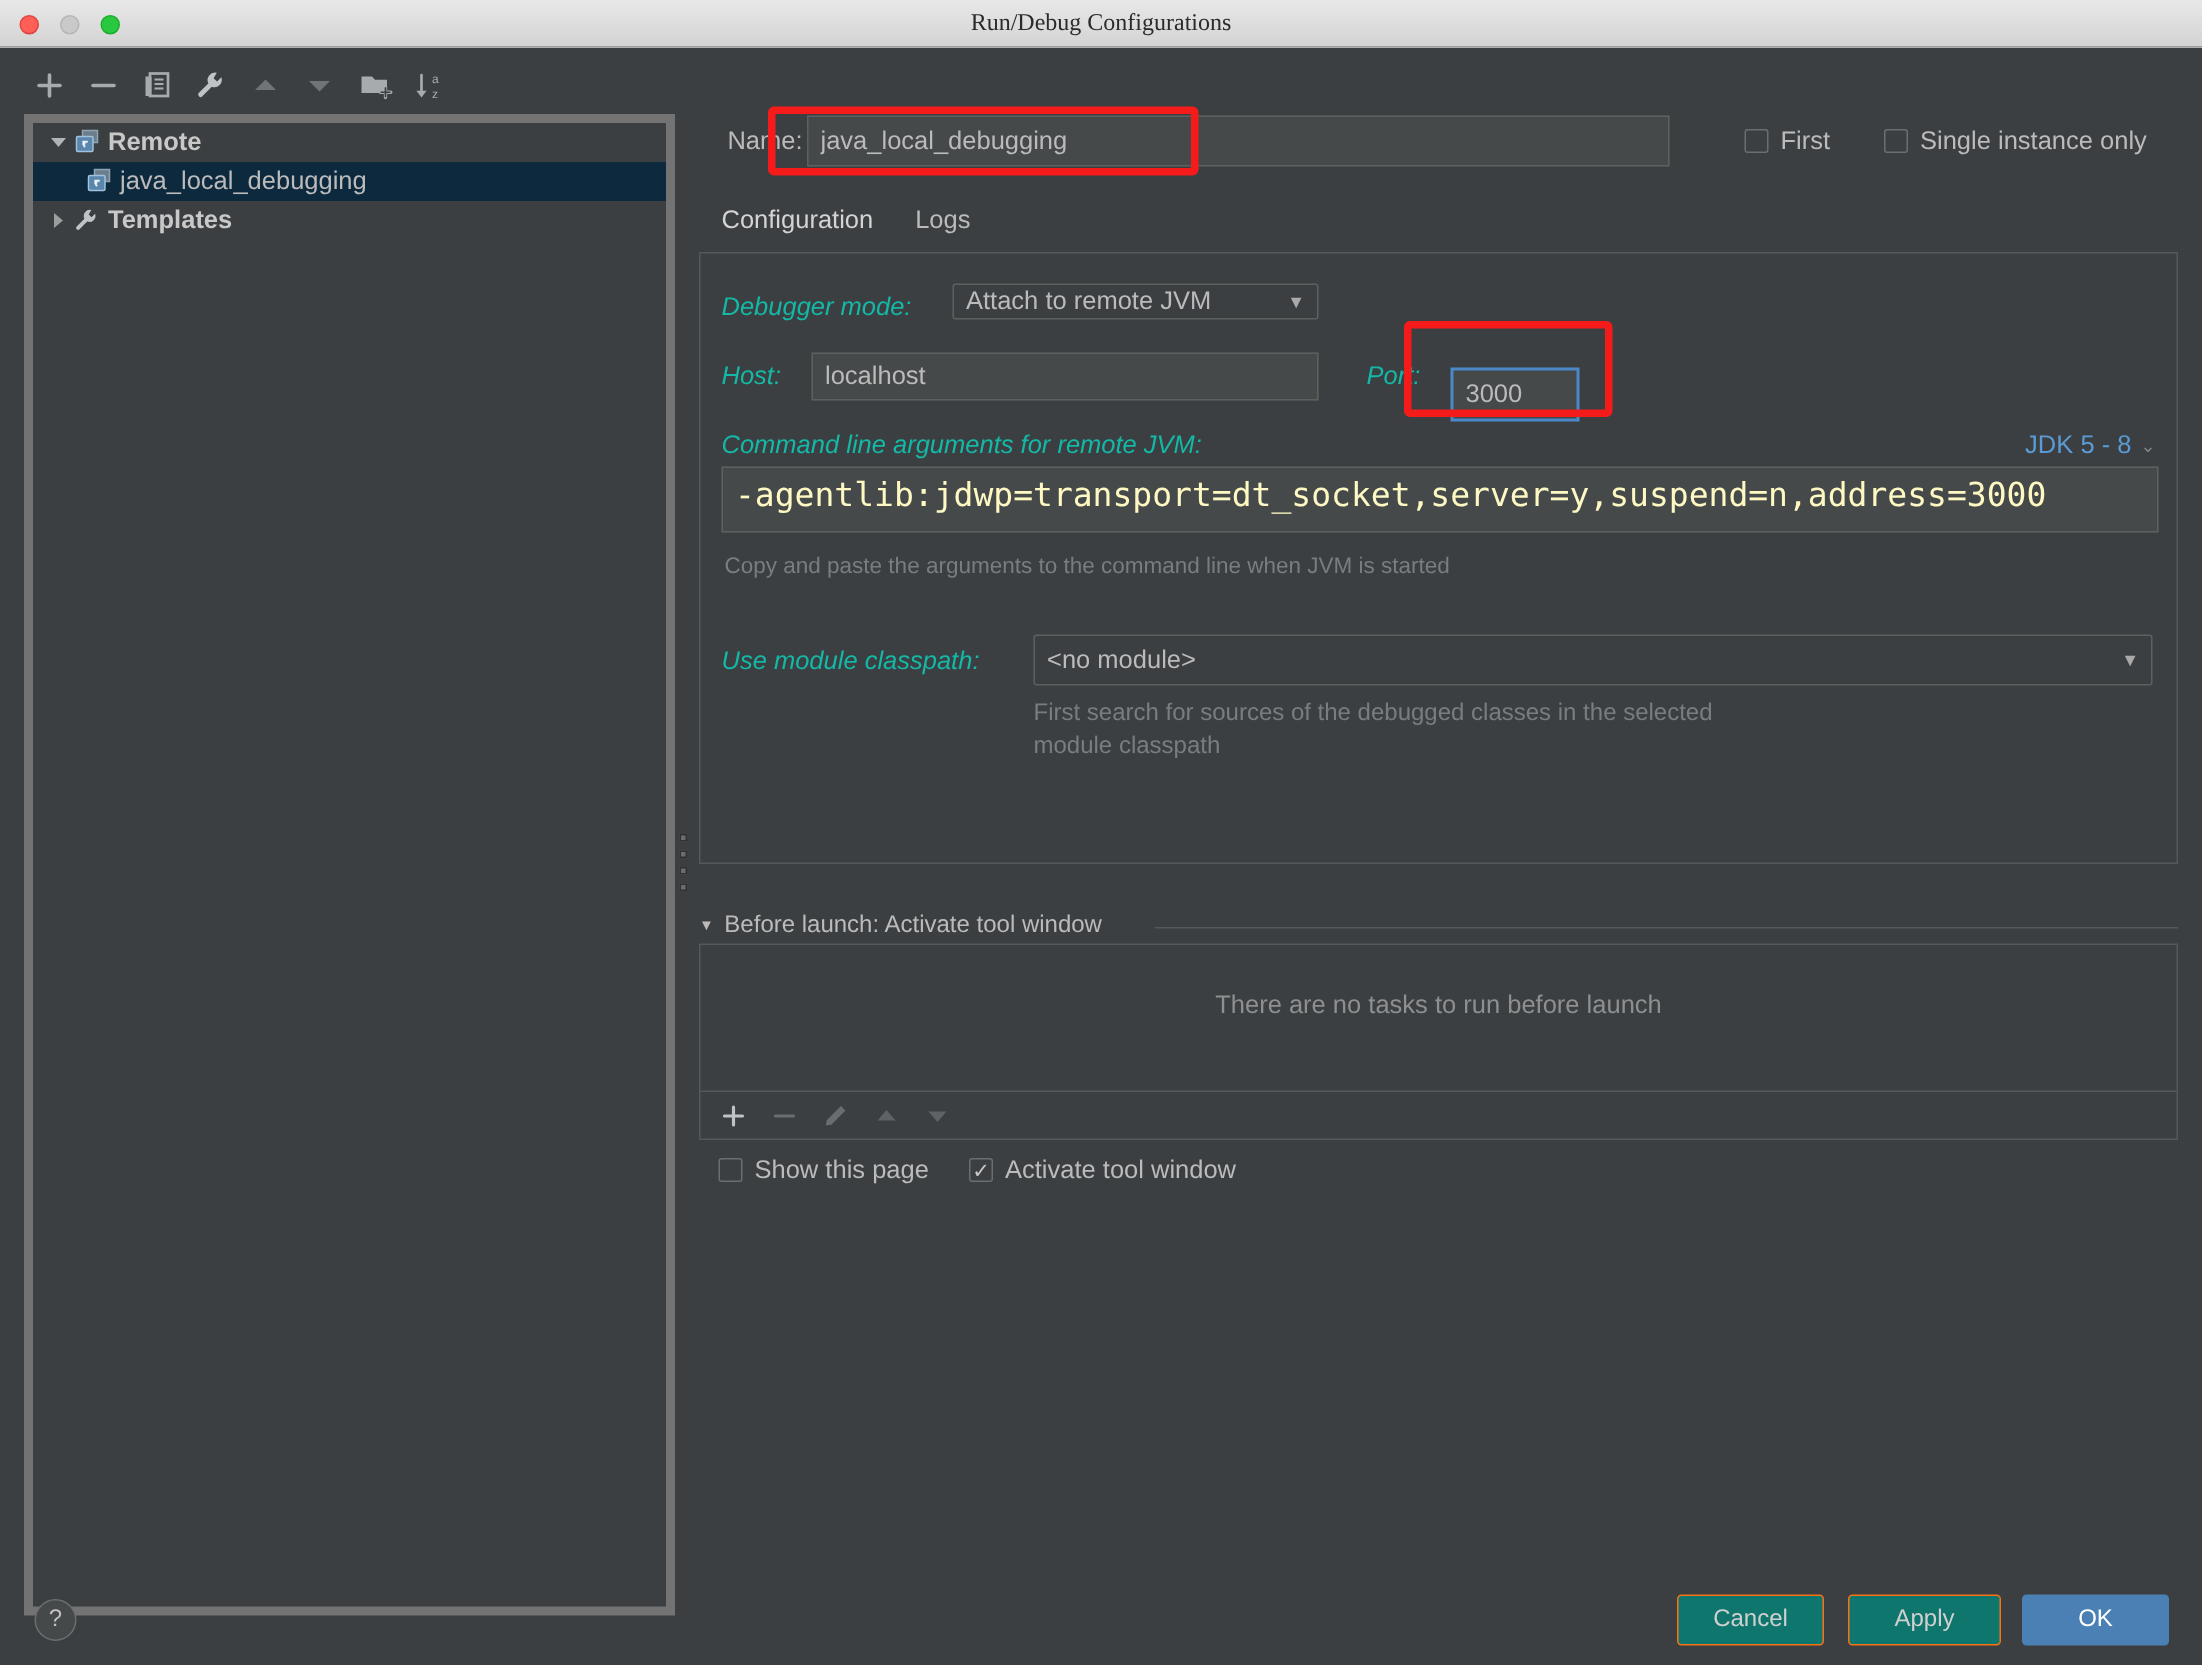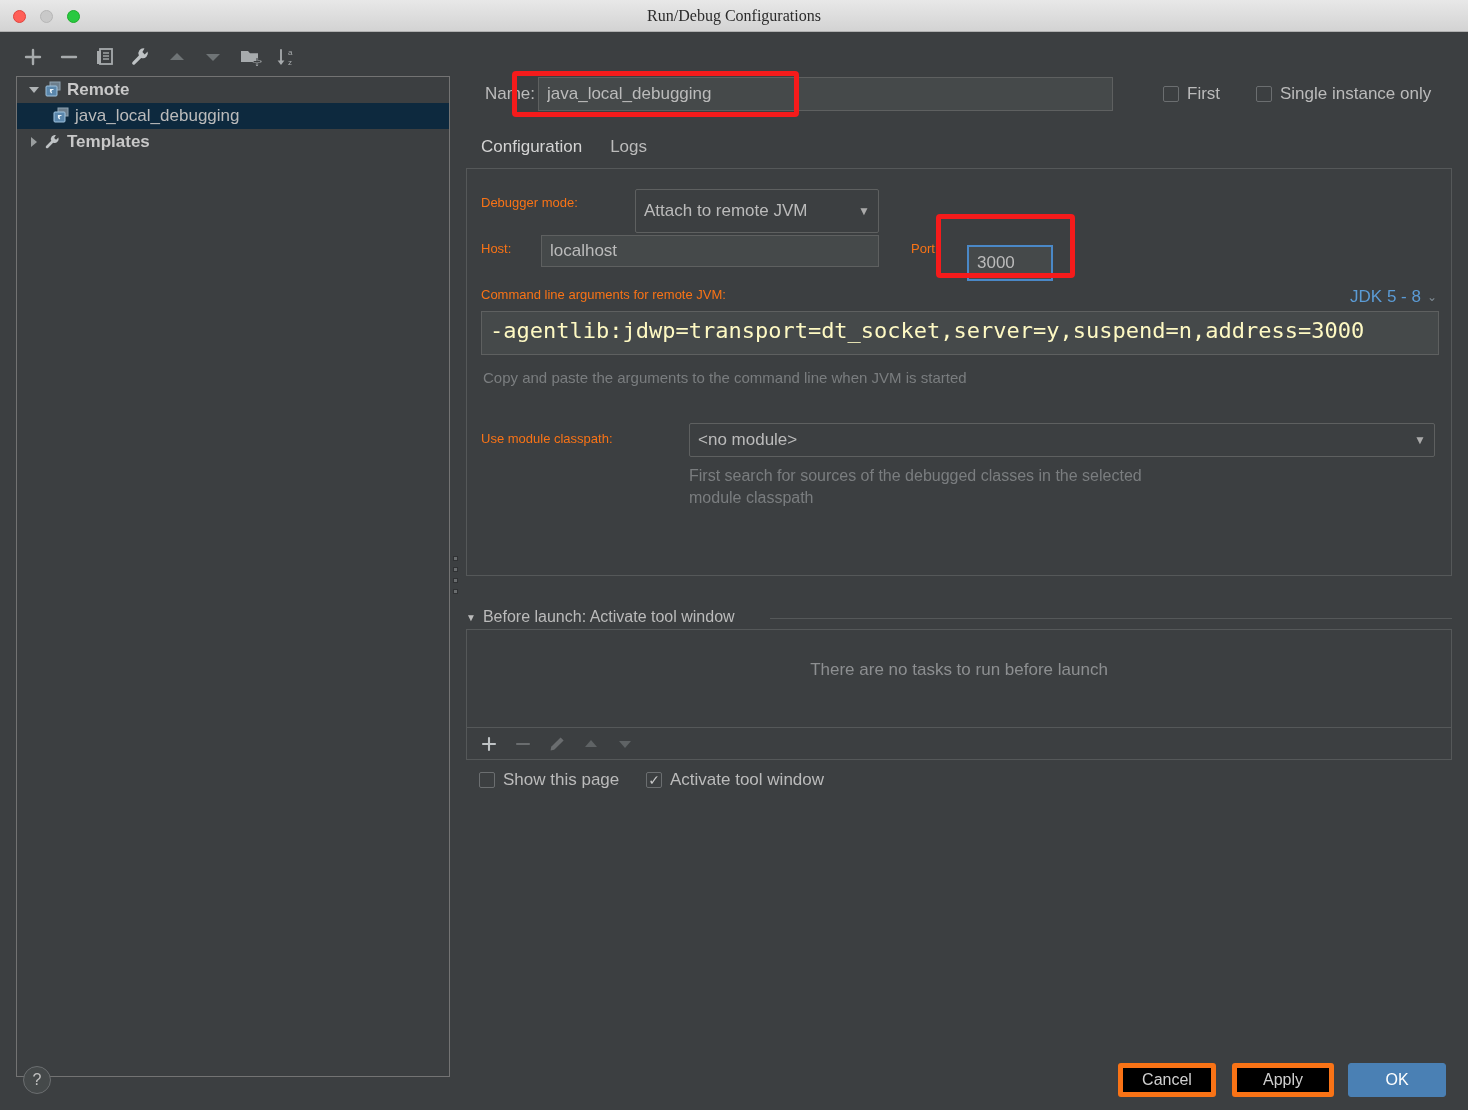--- a/index.html
+++ b/index.html
@@ -45,21 +45,21 @@
   .tb-btn {
     position: absolute; top: 0; width: 30px; height: 30px;
     display: flex; align-items: center; justify-content: center;
   }
   .tb-btn svg { display: block; }
 
   
   #tree-panel {
     position: absolute; left: 16px; top: 44px;
     width: 434px; height: 1001px;
-    border: 1px solid #737373;
+    border: 6px solid #737373;
     background: #3c3f41;
     overflow: hidden;
   }
   .tree-row {
     position: relative; height: 26px; display: flex; align-items: center;
     font-size: 17px; color: #bbbbbb; padding-left: 8px;
   }
   .tree-row.selected { background: #0d293e; }
   .tree-row.group { font-weight: bold; color: #c8c8c8; }
   .arrow {
@@ -124,21 +124,21 @@
     content: ""; position: absolute; left: 0; right: 0; bottom: -6px;
     height: 3px; background: #4a88c7;
   }
 
   
   #config-panel {
     position: absolute; left: 466px; top: 136px;
     width: 986px; height: 408px;
     border: 1px solid #555859; background: #3c3f41;
   }
-  .fld-label { position: absolute; font-size: 13px; color: #f97316; }
+  .fld-label { position: absolute; font-size: 17px; color: #14b8a6; font-style: italic; }
 
   .combo {
     position: absolute; background: #3c3f41; border: 1px solid #5e6060;
     color: #bbbbbb; font-size: 17px; display: flex; align-items: center;
     padding: 0 8px; border-radius: 2px;
   }
   .combo .caret { margin-left: auto; font-size: 12px; color: #aaaaaa; }
 
   .textfield {
     position: absolute; background: #45494a; border: 1px solid #5e6060;
@@ -198,21 +198,21 @@
 
   
   #help-btn {
     position: absolute; left: 23px; top: 1034px; width: 28px; height: 28px;
     border-radius: 50%; border: 1px solid #6b6e70; background: #45494a;
     color: #c0c0c0; font-size: 16px; display: flex;
     align-items: center; justify-content: center;
   }
   .dlg-btn {
     position: absolute; top: 1031px; height: 34px;
-    border: 5px solid #f97316; background: #000000; color: #d0d0d0;
+    border: 1px solid #f97316; background: #0f766e; color: #d0d0d0;
     font-size: 16px; display: flex; align-items: center; justify-content: center;
     border-radius: 3px; font-family: "Liberation Sans", sans-serif;
   }
   #btn-cancel { left: 1118px; width: 98px; }
   #btn-apply  { left: 1232px; width: 102px; }
   #btn-ok     { left: 1348px; width: 98px; background: #4a80b4;
                 border: 1px solid #4a80b4; color: #ffffff; }
 </style>
 </head>
 <body>
@@ -357,21 +357,21 @@
   </div>
 
   <div id="tabs">
     <div class="tab active">Configuration</div>
     <div class="tab">Logs</div>
   </div>
 
   <div id="config-panel">
 
     <div class="fld-label" style="left:14px; top:26px;">Debugger mode:</div>
-    <div class="combo" style="left:168px; top:20px; width:244px; height:44px;">
+    <div class="combo" style="left:168px; top:20px; width:244px; height:24px;">
       <span>Attach to remote JVM</span>
       <span class="caret">▼</span>
     </div>
 
     <div class="fld-label" style="left:14px; top:72px;">Host:</div>
     <input class="textfield" style="left: 74px; top: 66px; width: 338px; height: 32px;" value="localhost">
 
     <div class="fld-label" style="left:444px; top:72px;">Port:</div>
     <input class="textfield focused" style="left: 500px; top: 64px; width: 86px; height: 36px; margin-top: 12px;" value="3000">
 

